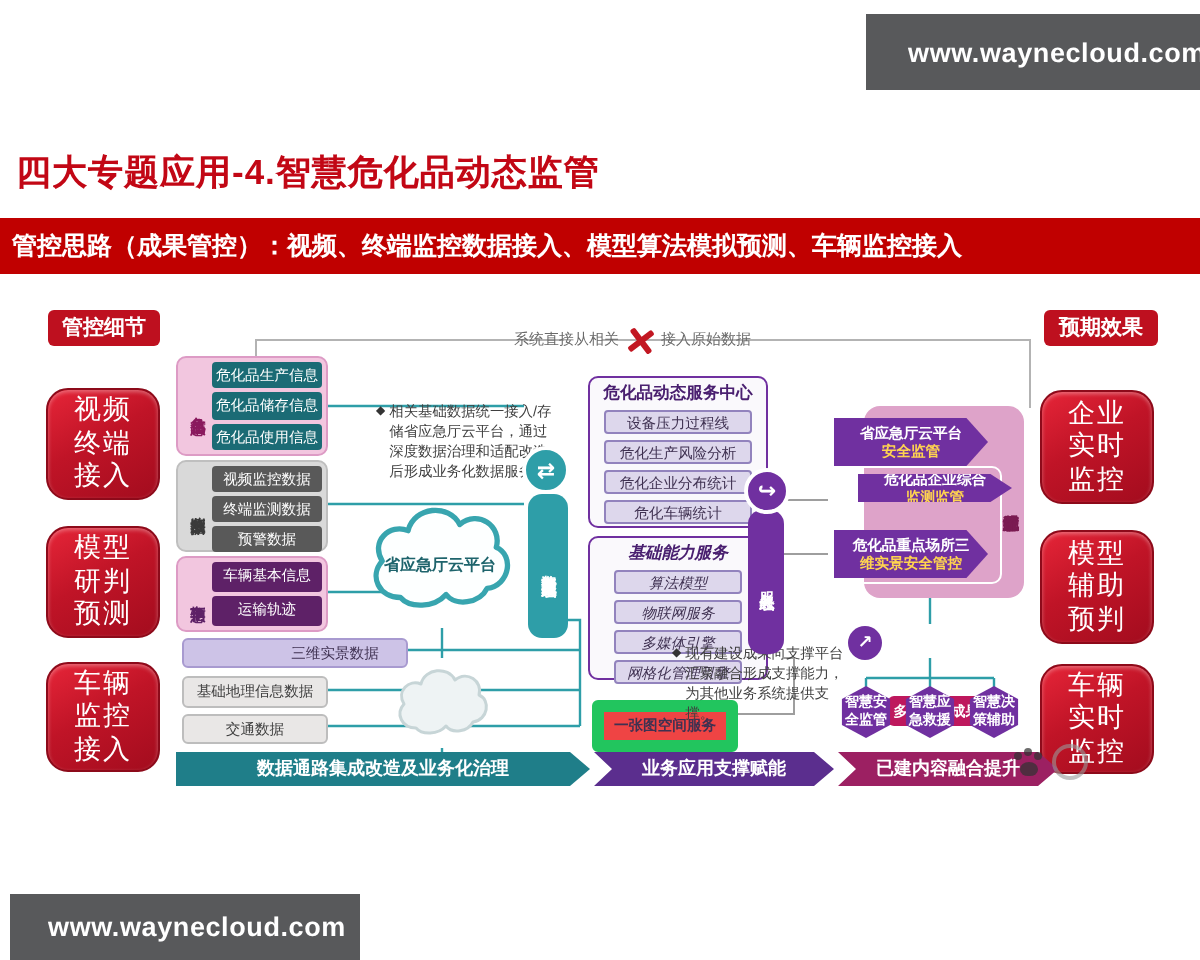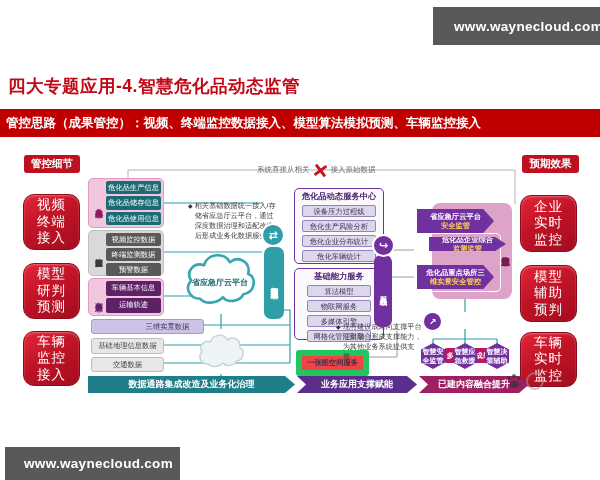--- a/index.html
+++ b/index.html
@@ -221,21 +221,21 @@
   </div>
 
   <div class="panel" style="left:294px;top:188px;width:90px;height:76px;">
     <div class="panel-title">危化品动态服务中心</div>
     <div class="panel-item">设备压力过程线</div>
     <div class="panel-item">危化生产风险分析</div>
     <div class="panel-item">危化企业分布统计</div>
     <div class="panel-item">危化车辆统计</div>
   </div>
 
-  <div class="panel panel2" style="left:294px;top:268px;width:90px;height:72px;">
+  <div class="panel panel2" style="left:294px;top:268px;width:90px;height:72px;font-style:italic;">
     <div class="panel-title">基础能力服务</div>
     <div class="panel-item">算法模型</div>
     <div class="panel-item">物联网服务</div>
     <div class="panel-item">多媒体引擎</div>
     <div class="panel-item">网格化管理引擎</div>
   </div>
 
   <div class="mapbox" style="left:296px;top:350px;width:61px;height:14px;">一张图空间服务</div>
 
   <div class="note" style="left:336px;top:322px;width:88px;">

